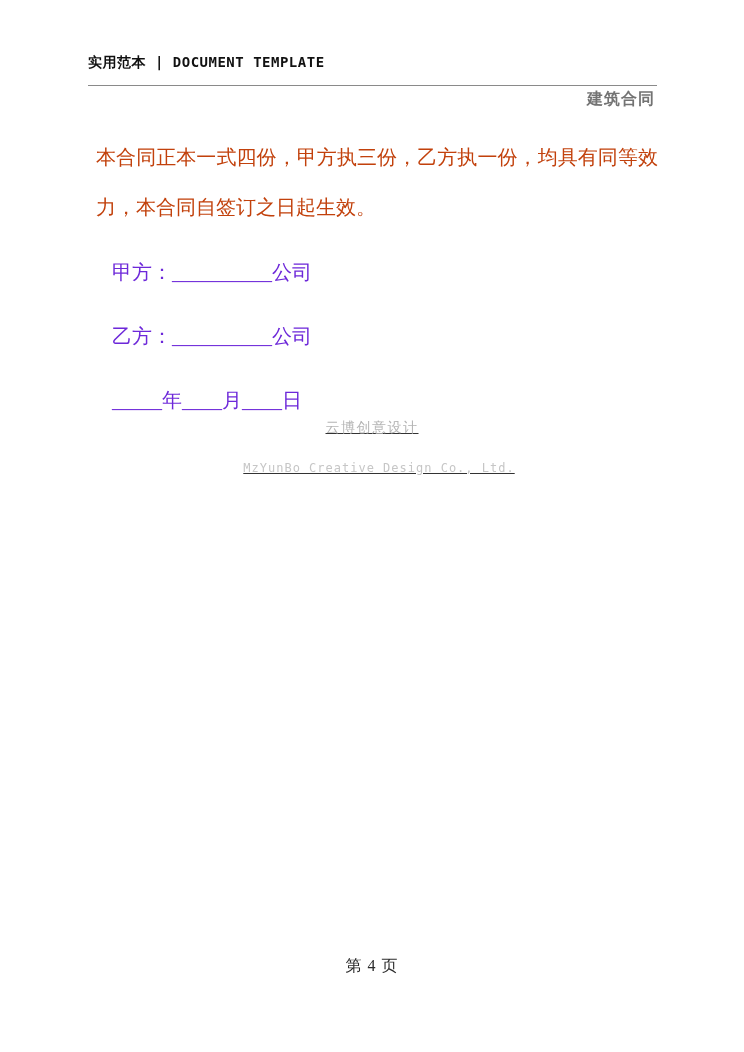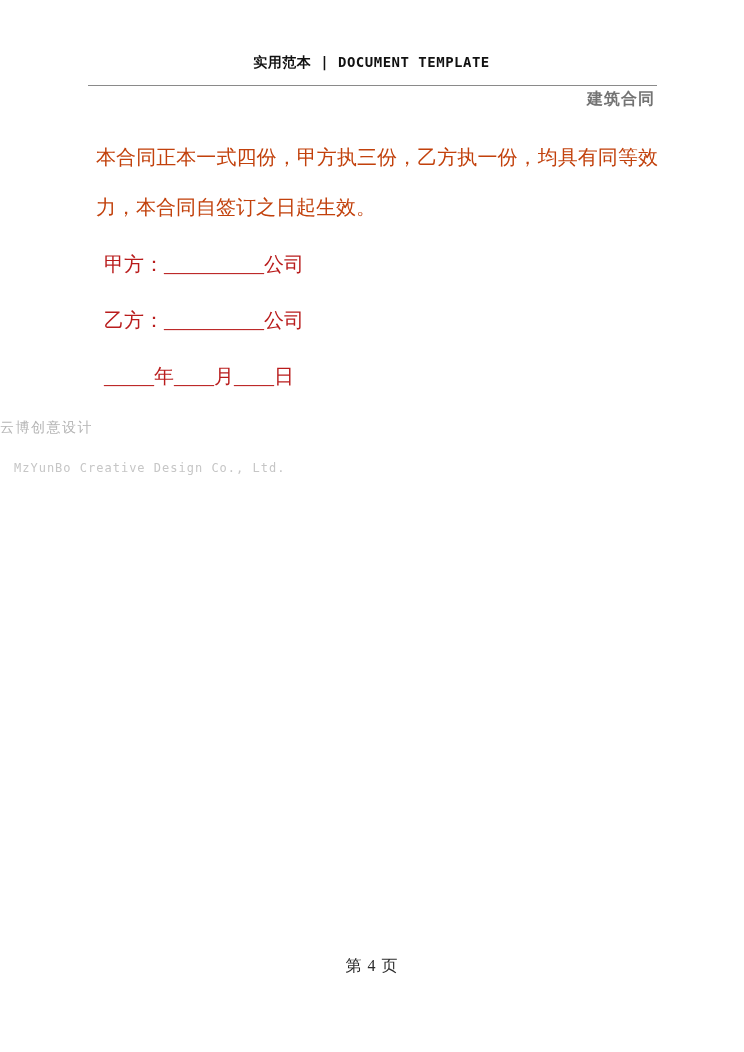--- a/index.html
+++ b/index.html
@@ -16,21 +16,21 @@
     font-family: "Liberation Serif", "DejaVu Serif", serif;
     color: #333333;
   }
 
   
   .header-brand {
     position: absolute;
     top: 54px;
     left: 88px;
     right: 89px;
-    text-align: center;
+    text-align: left;
     font-size: 14px;
     font-weight: bold;
     color: #111111;
     letter-spacing: 0.5px;
     font-family: "DejaVu Sans Mono", "Liberation Serif", serif;
   }
   .header-rule {
     position: absolute;
     top: 85px;
     left: 88px;
@@ -58,33 +58,35 @@
     width: 562px;
   }
   .para {
     margin: 0;
     font-size: 20px;
     line-height: 50px;
     color: #c2410c;
     text-align: justify;
   }
   .sign {
-    margin: 8px;
+    margin: 16px;
     font-size: 20px;
     line-height: 48px;
-    color: #b91c1c;
+    color: #6d28d9;
     white-space: nowrap;
   }
 
   
   .watermark {
     position: absolute;
     top: 418px;
     left: 0;
     right: 0;
+    text-align: center;
+    text-decoration: underline;
   }
   .wm-cn {
     font-size: 14px;
     line-height: 20px;
     color: #b5b5b5;
     letter-spacing: 1.5px;
   }
   .wm-en {
     margin-top: 22px;
     font-size: 12px;

